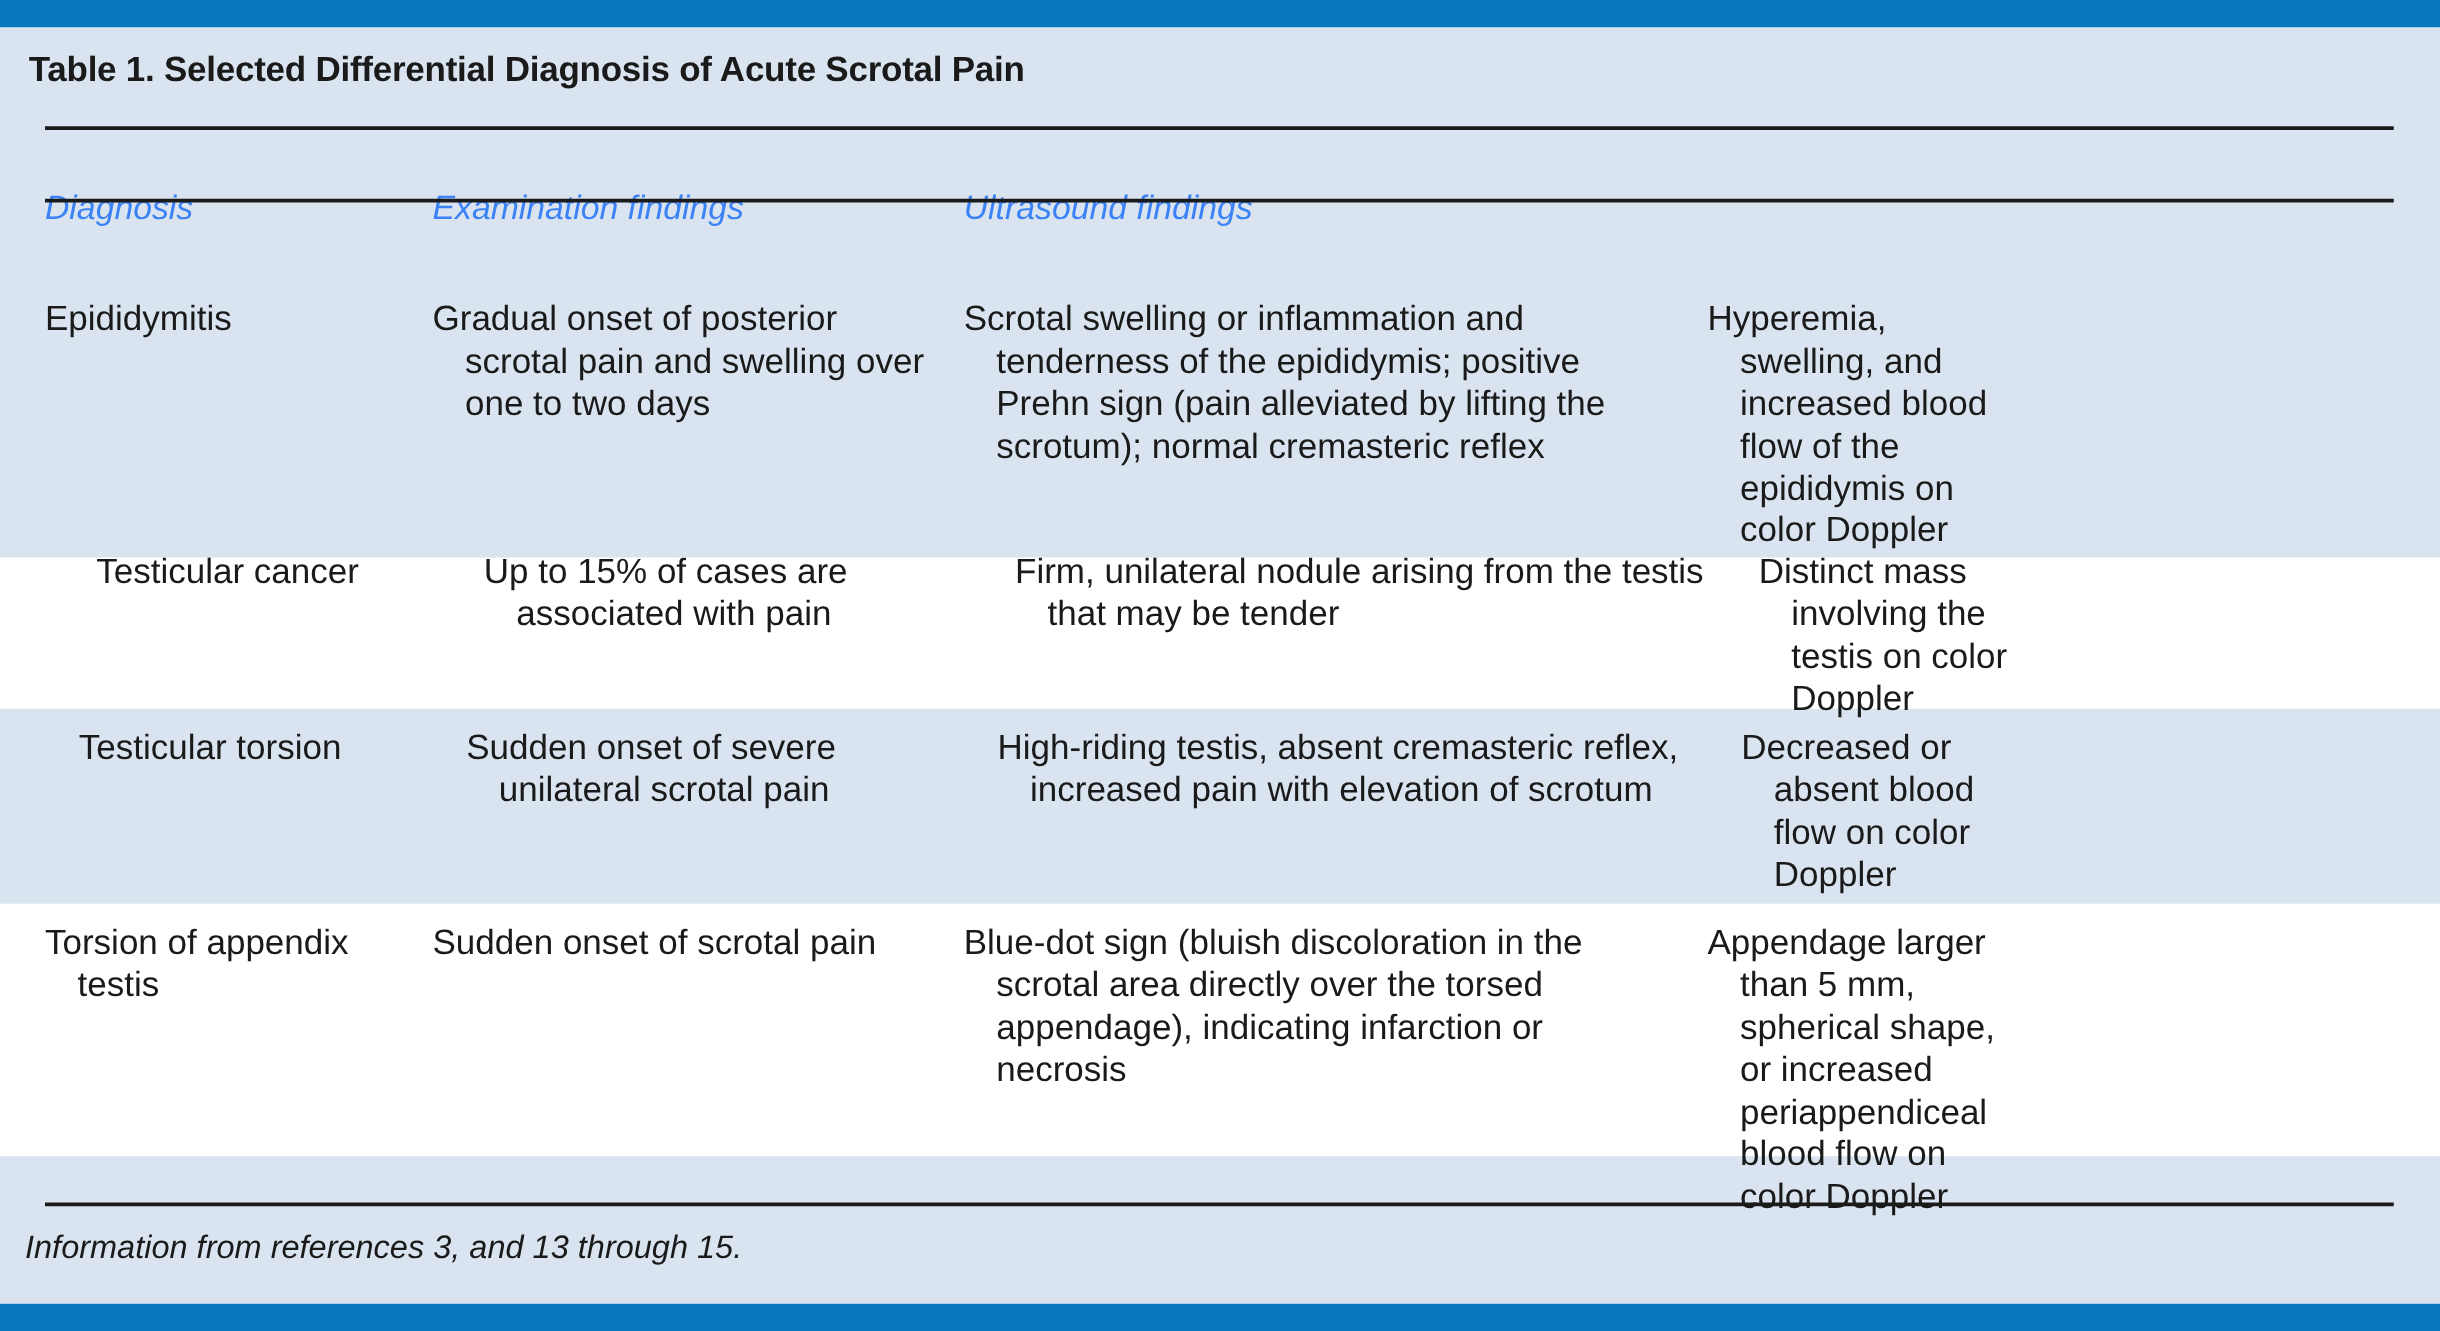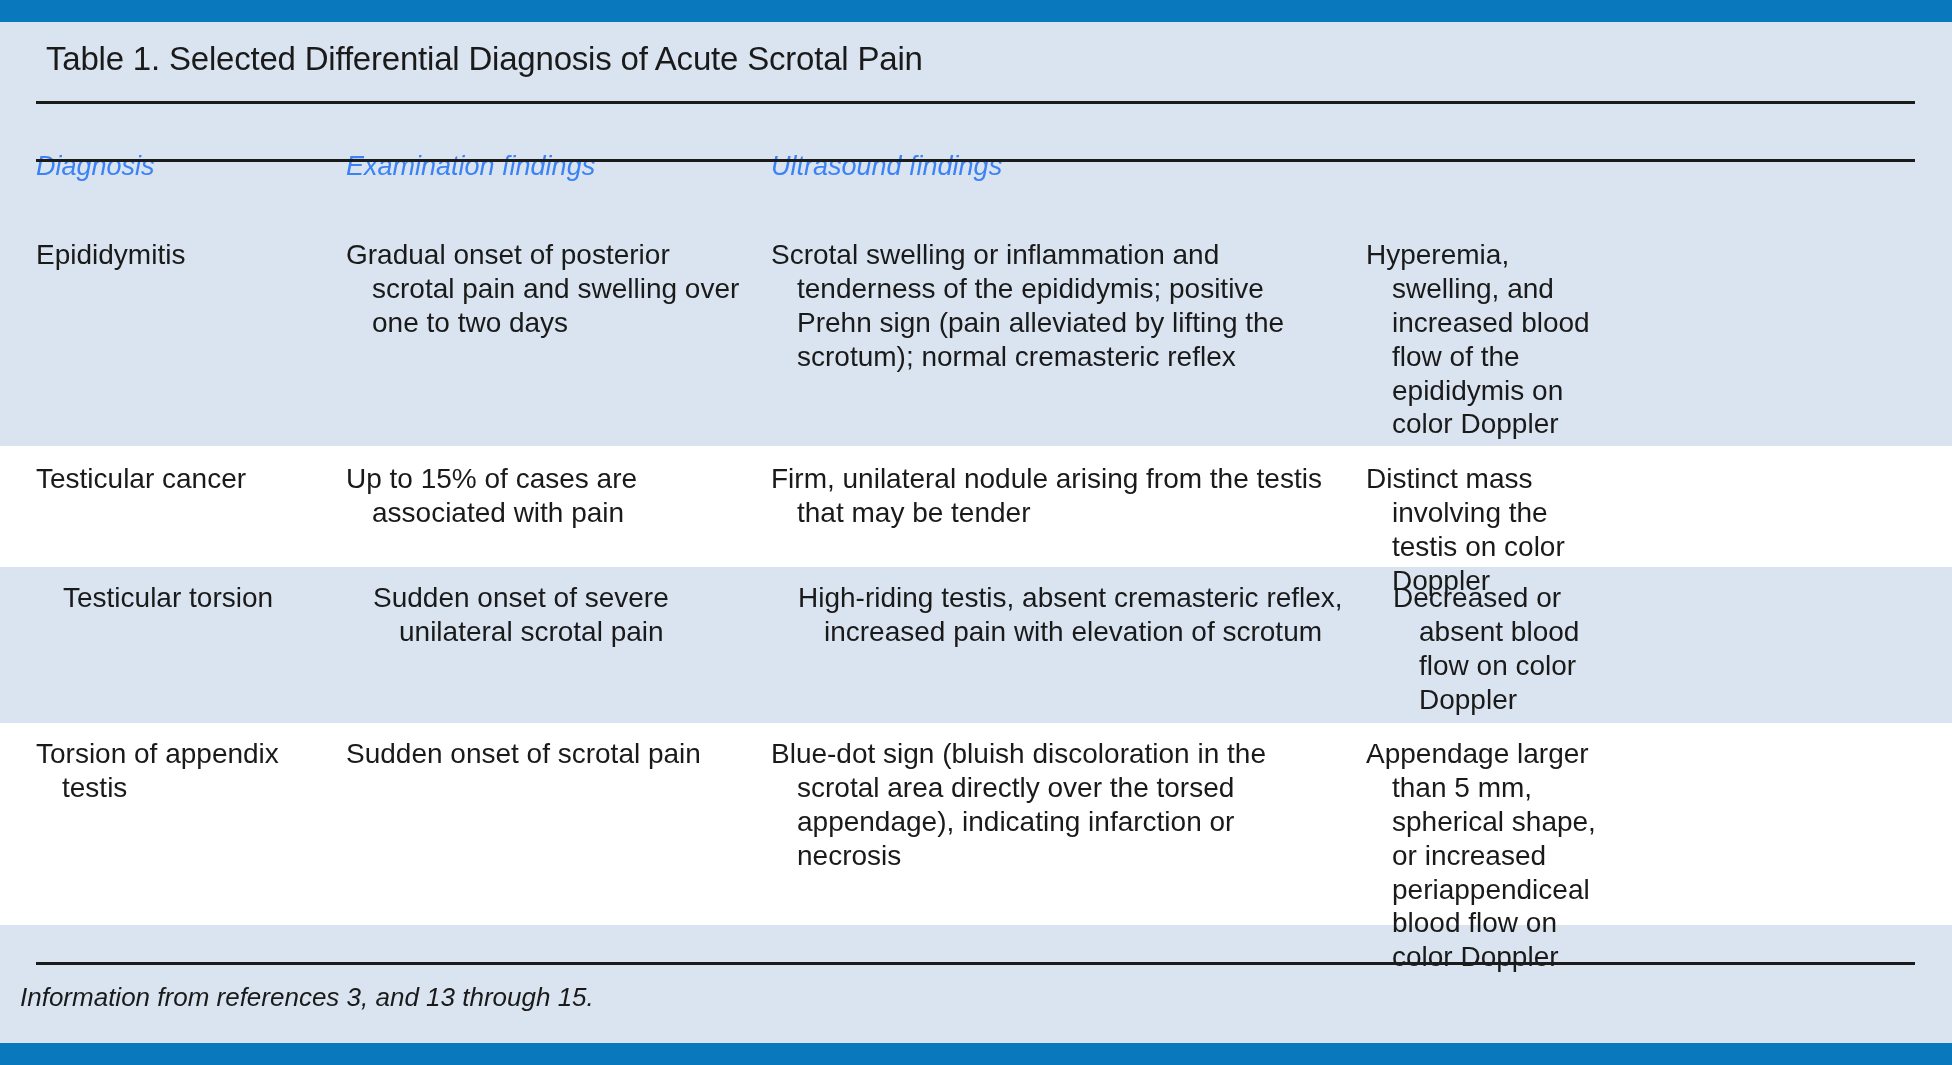--- a/index.html
+++ b/index.html
@@ -45,25 +45,25 @@
     background: #dae4f0;
   }
   .band-head   { top: 22px;  height: 202px; }   
   .band-row1   { top: 224px; height: 222px; }   
   .band-row3   { top: 567px; height: 156px; }   
   .band-footer { top: 925px; height: 118px; }   
 
   
   .table-title {
     position: absolute;
-    left: 46px;
+    left: 23px;
     top: 40px;
     width: 1880px;
-    font-size: 33px;
-    font-weight: normal;
+    font-size: 28px;
+    font-weight: bold;
     color: #1a1a1a;
     letter-spacing: -0.2px;
     line-height: 1.15;
   }
 
   
   .hline {
     position: absolute;
     left: 36px;
     width: 1879px;
@@ -110,21 +110,21 @@
     line-height: 1.21;
     padding-right: 30px;
     
     padding-left: 26px;
     text-indent: -26px;
     box-sizing: border-box;
   }
   .cell-diagnosis { padding-left: 26px; text-indent: -26px; }
 
   .row-1 { top: 238px; }
-  .row-2 { top: 462px; }
+  .row-2 { top: 440px; margin-left: 41px; }
   .row-3 { top: 581px; padding-left: 27px; }
   .row-4 { top: 737px; }
 
   
   .source-note {
     position: absolute;
     left: 20px;
     top: 982px;
     width: 1700px;
     font-size: 26px;

